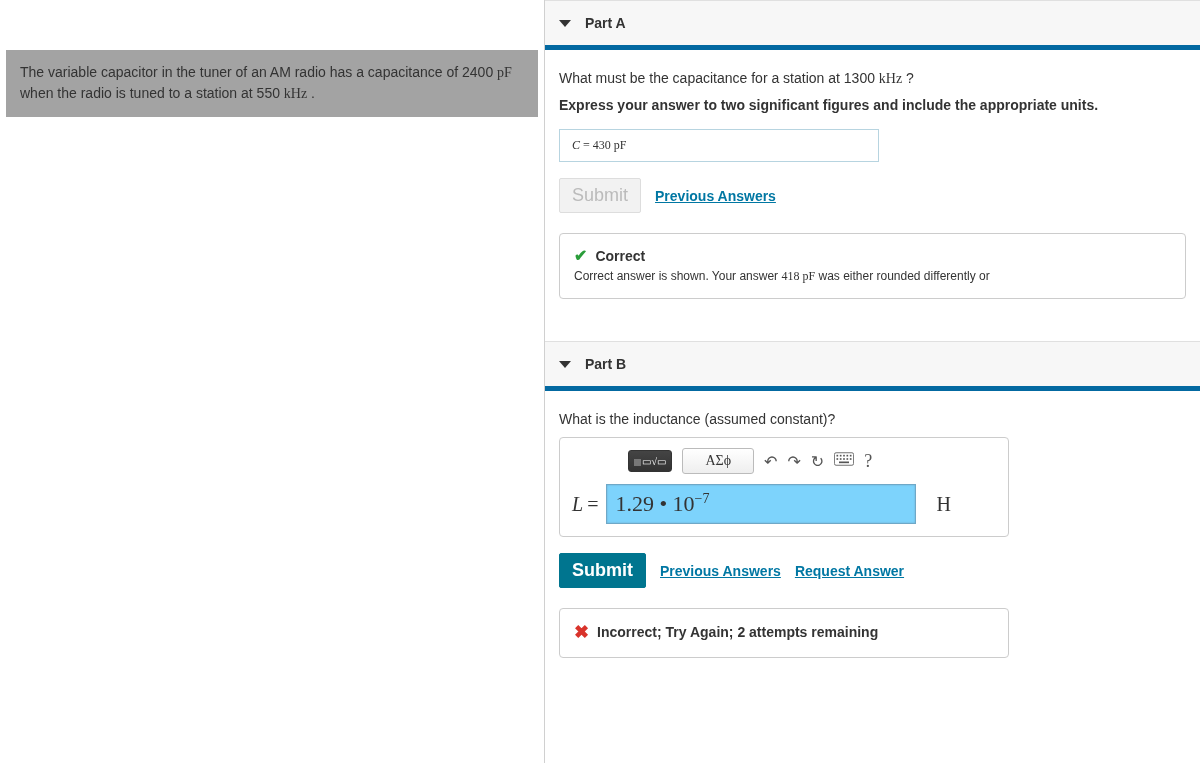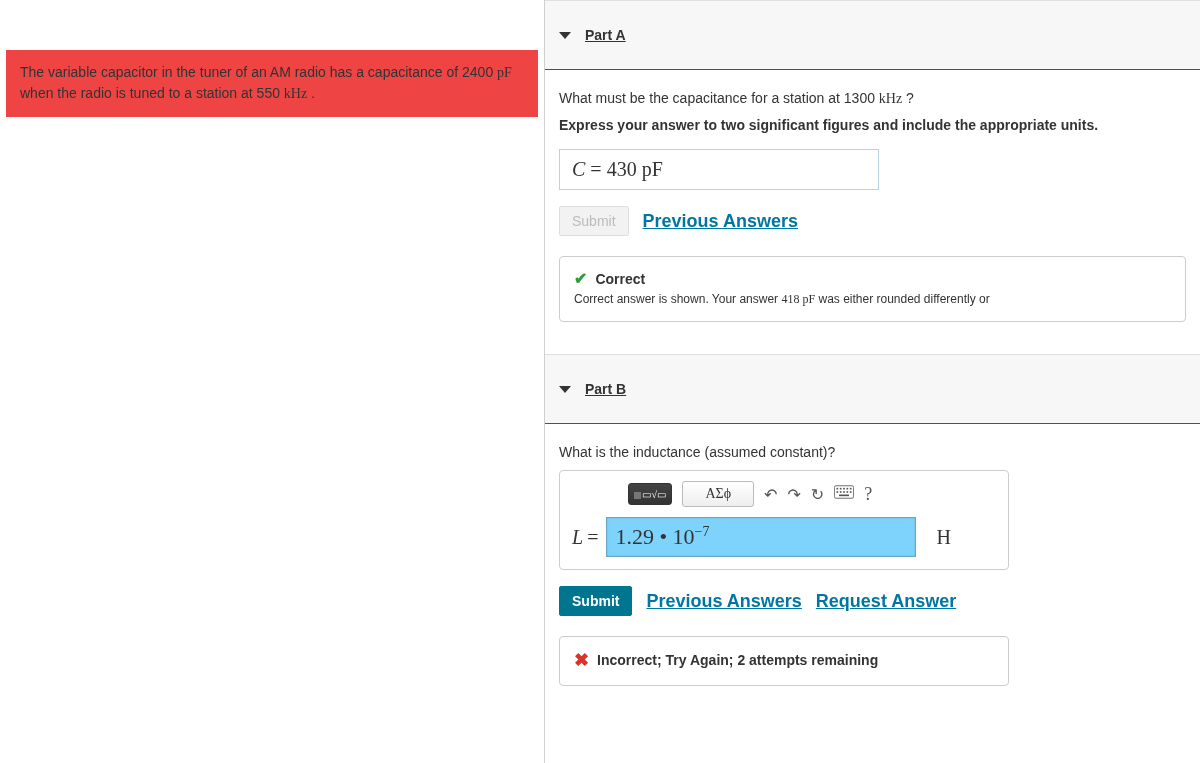--- a/index.html
+++ b/index.html
@@ -13,90 +13,89 @@
     height: 763px;
     overflow: hidden;
     background: #fff;
   }
   .left-pane {
     width: 545px;
     padding: 0;
     border-right: 1px solid #d0d0d0;
   }
   .problem-statement {
-    background: #ef4444;
+    background: #a3a3a3;
     padding: 12px 14px;
     margin: 50px 6px 0 6px;
     line-height: 1.45;
   }
   .right-pane {
     flex: 1;
     padding: 0;
   }
   .section {
     border-top: 1px solid #e0e0e0;
   }
   .section-header {
     background: #f7f7f7;
-    border-bottom: 1px solid #0369a1;
-    padding: 26px 14px;
+    border-bottom: 5px solid #0369a1;
+    padding: 14px 14px;
     display: flex;
     align-items: center;
     gap: 14px;
     font-weight: bold;
-    text-decoration: underline;
   }
   .caret-down {
     display: inline-block;
     width: 0; height: 0;
     border-left: 6px solid transparent;
     border-right: 6px solid transparent;
     border-top: 7px solid #333;
   }
   .section-body {
     padding: 14px 14px 22px 14px;
   }
   .question-line { margin: 6px 0 10px; }
   .instructions { font-weight: bold; margin-bottom: 16px; }
   .units-tex { font-family: Georgia, 'Times New Roman', serif; }
   .answer-box {
     border: 1px solid #b7d4e0;
     padding: 8px 12px;
     width: 320px;
     font-family: Georgia, 'Times New Roman', serif;
-    font-size: 20px;
+    font-size: 12px;
     margin-bottom: 16px;
   }
   .buttons-row { display: flex; align-items: center; gap: 14px; margin-bottom: 20px; }
   .btn {
     border: 1px solid #b0b0b0;
     background: #f7f7f7;
     padding: 6px 12px;
     border-radius: 2px;
-    font-size: 14px;
+    font-size: 18px;
     cursor: pointer;
   }
   .btn.disabled {
     color: #bbb;
     background: #f2f2f2;
     border-color: #ddd;
     cursor: default;
   }
   .btn.primary {
     background: #00758f;
     color: #fff;
     border-color: #00758f;
     font-weight: bold;
   }
   .link {
     color: #0077a3;
     text-decoration: underline;
     font-weight: bold;
     cursor: pointer;
-    font-size: 18px;
+    font-size: 14px;
   }
   .feedback {
     border: 1px solid #ccc;
     border-radius: 4px;
     padding: 12px 14px 14px;
     background: #fff;
   }
   .fb-head { display: flex; align-items: center; gap: 8px; font-weight: bold; margin-bottom: 4px;}
   .check-icon { color: #2a9d3a; font-size: 16px; }
   .x-icon { color: #d9332b; font-size: 18px; font-weight: bold; }
@@ -186,21 +185,21 @@
           <span class="check-icon">✔</span>
           <span>Correct</span>
         </div>
         <div class="fb-sub">
           <span>Correct answer is shown. Your answer </span><span class="units-tex">418 pF</span><span> was either rounded differently or</span>
         </div>
       </div>
     </div>
   </div>
 
-  <div class="section" style="margin-top:10px;">
+  <div class="section" style="margin-top:20px;">
     <div class="section-header">
       <span class="caret-down"></span>
       <span>Part B</span>
     </div>
     <div class="section-body">
       <div class="question-line">What is the inductance (assumed constant)?</div>
 
       <div class="toolbar-wrap">
         <div class="toolbar">
           <span class="tb-btn active" style="font-size:11px; padding:4px 5px;">

